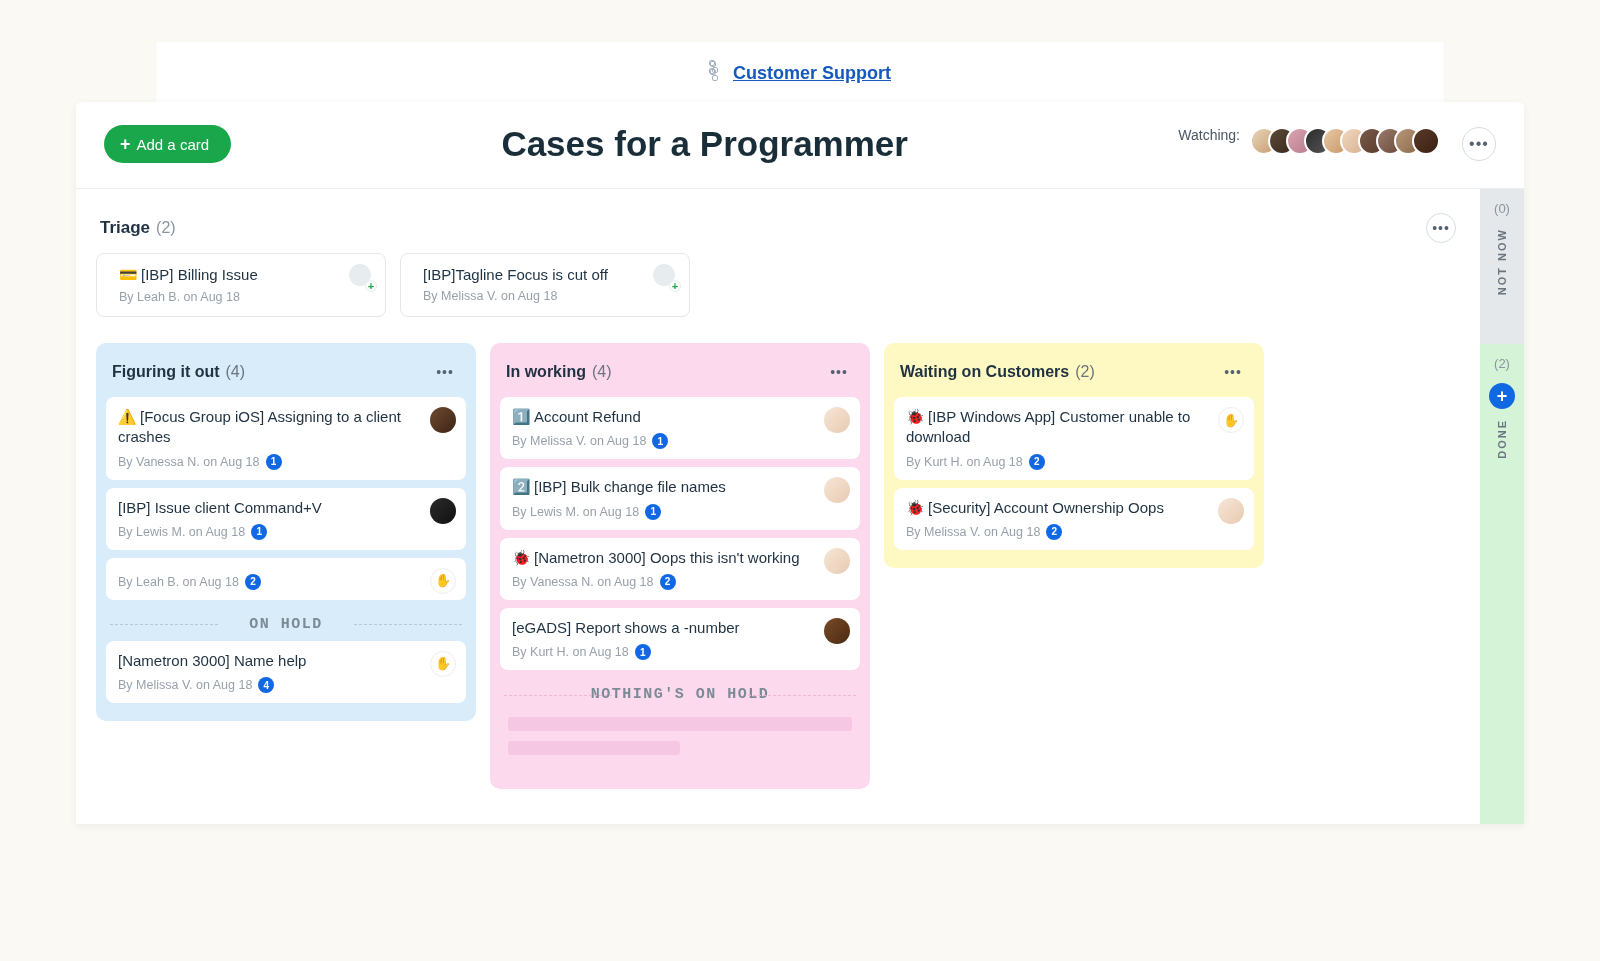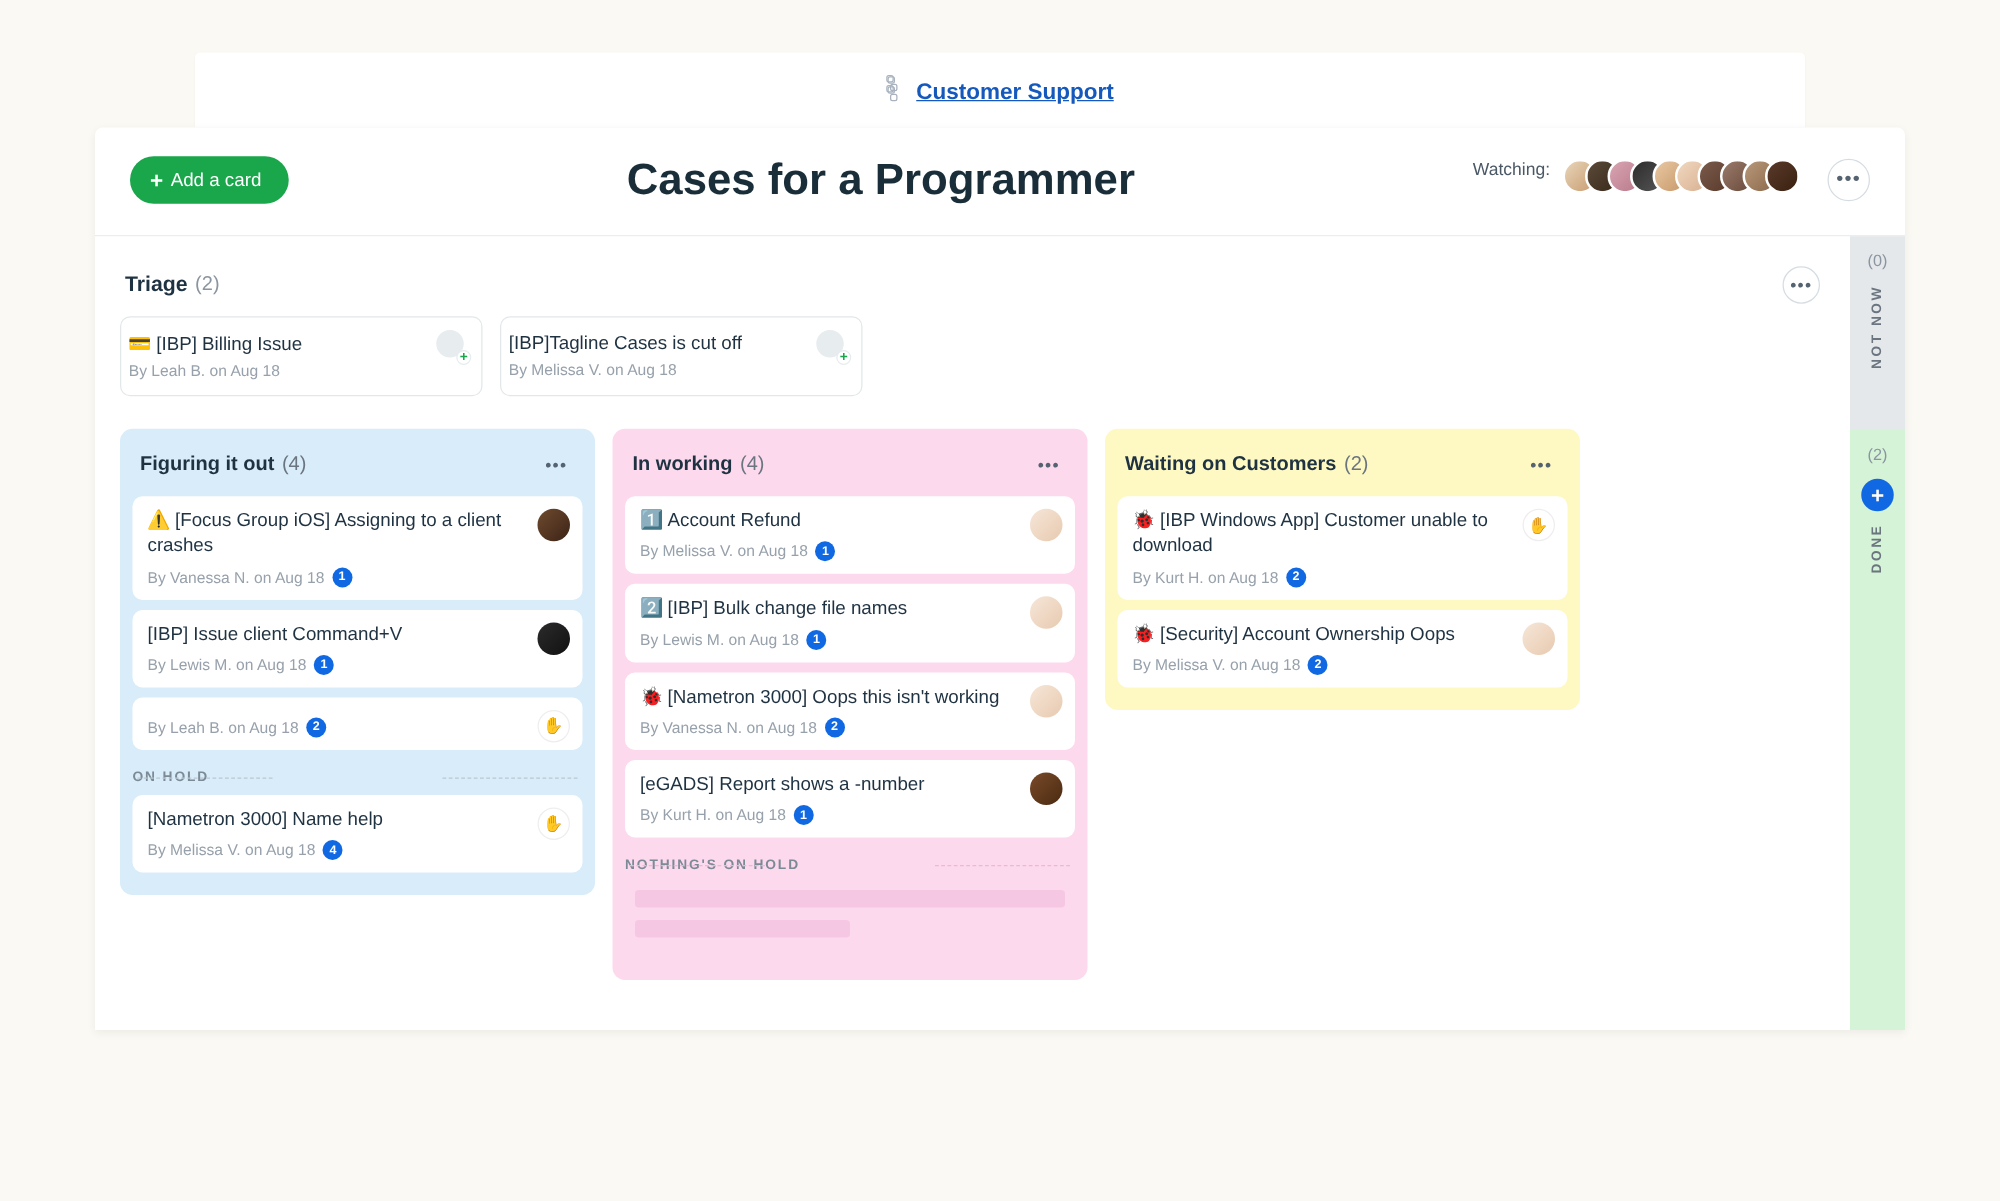--- a/index.html
+++ b/index.html
@@ -134,21 +134,21 @@
   .triage-head { display:flex; align-items:center; margin: 6px 4px 10px 4px;}
   .triage-head h3 { font-size:17px; font-weight:700; color:#1f3242;text-align:center;}
   .triage-head .cnt { color:#8a95a0; font-weight:400; margin-left:6px;}
   .triage-more { margin-left:auto; }
   .more-small {
     width:30px;height:30px;border-radius:50%;border:1px solid #d5dde3;background:#fff;
     display:flex;align-items:center;justify-content:center;cursor:pointer;color:#556270;letter-spacing:1px;font-size:14px;
   }
   .triage-cards { display:flex; gap:14px; margin-bottom: 26px;}
   .tcard {
-    width: 290px; border:1px solid #e2e8ea; border-radius:8px; padding:12px 6px;
+    width: 290px; border:1px solid #e2e8ea; border-radius:8px; padding:12px 22px;
     position:relative; background:#fff;
   }
   .tcard .title { font-size:15px; color:#1f3242; font-weight:500; margin-bottom:6px;}
   .tcard .by { font-size:12.5px; color:#97a1ab;}
   .tcard .add-person {
     position:absolute; right:10px; top:10px; width:26px;height:26px;
   }
   .add-person .silh { width:22px;height:22px;border-radius:50%;background:#e7ecef; position:relative;}
   .add-person .pl {
     position:absolute; right:-2px; bottom:-2px; width:12px;height:12px;border-radius:50%;
@@ -187,22 +187,22 @@
   }
   .av.v{background:linear-gradient(135deg,#6f4a2f,#3c2416);}
   .av.l{background:linear-gradient(135deg,#2b2b2b,#111);}
   .av.p{background:linear-gradient(135deg,#f6e6d8,#e8cab0);}
   .av.k{background:linear-gradient(135deg,#7a4a2a,#4a2a10);}
   .av.badgeimg{
     background:#fff;border:1px solid #eee; display:flex;align-items:center;justify-content:center;font-size:13px;
   }
   .emoji { margin-right:4px; }
   .divider {
-    color:#7c8a96; font-size:11px; letter-spacing:1.5px;
-    padding:8px 0; font-weight:600; position:relative;
+    text-align:center; color:#7c8a96; font-size:15px; letter-spacing:1.5px;
+    padding:8px 0; font-weight:600; position:relative;font-family:Liberation Mono, monospace;
   }
   .divider::before, .divider::after{
     content:""; position:absolute; top:50%; width:30%; border-top:1.5px dashed #b8c7d2;
   }
   .divider::before{ left:4px;} .divider::after{ right:4px;}
   .col.pink .divider::before, .col.pink .divider::after{ border-color:#e9b9d5;}
   .placeholder-lines { padding:6px 8px 14px 8px;}
   .placeholder-lines div{
     height:14px; background:#f6c7e3; border-radius:3px; margin-bottom:10px;
   }
@@ -259,21 +259,21 @@
         <div class="triage-cards" id="triage-cards">
             <div class="tcard">
               <div class="title"><span class="emoji card-emoji">💳</span><span>[IBP] Billing Issue</span></div>
               <div class="by">By Leah B. on Aug 18</div>
               <div class="add-person">
                 <div class="silh"></div>
                 <div class="pl">+</div>
               </div>
             </div>
             <div class="tcard">
-              <div class="title"><span>[IBP]Tagline Cases is cut off</span></div>
+              <div class="title"><span>[IBP]Tagline Focus is cut off</span></div>
               <div class="by">By Melissa V. on Aug 18</div>
               <div class="add-person">
                 <div class="silh"></div>
                 <div class="pl">+</div>
               </div>
             </div>
           </div>
 
         <div class="cols" id="cols">
             <div class="col blue">

